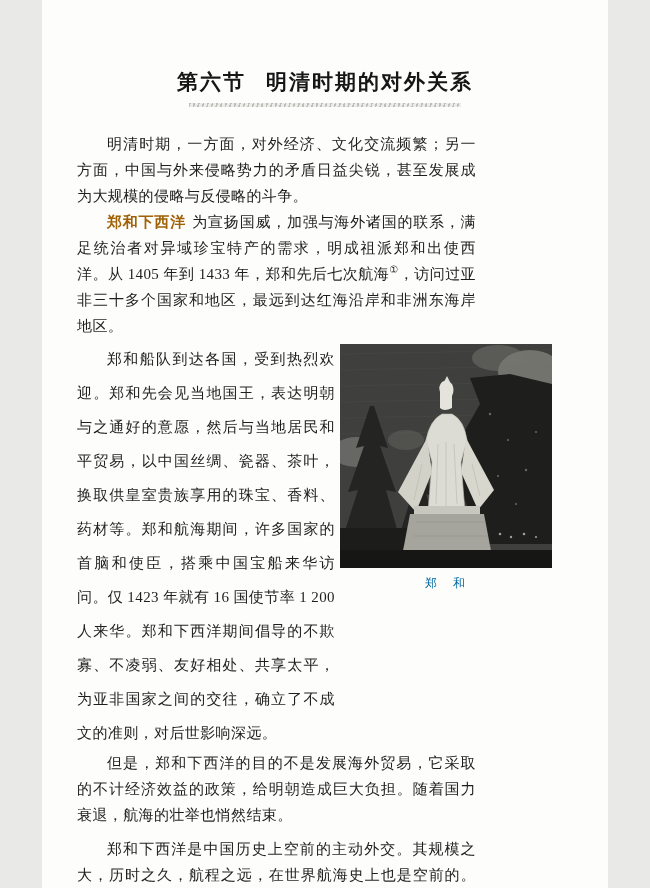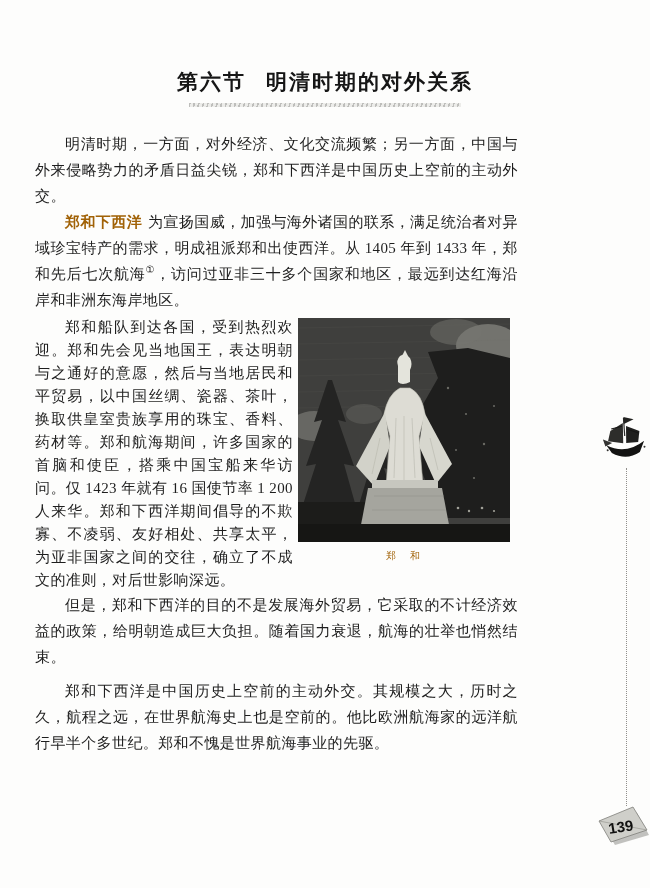--- a/index.html
+++ b/index.html
@@ -1,17 +1,17 @@
 <!DOCTYPE html>
 <html><head>
 <meta charset="utf-8">
 <style>
   html,body{margin:0;padding:0;background:#e9e9e7;}
   .page{
-    position:relative;width:650px;height:888px;margin:0 auto;
+    position:relative;width:566px;height:888px;margin:0 auto;
     background:#fdfdfc;overflow:hidden;
     font-family:"Liberation Serif","DejaVu Serif",serif;
     color:#1e1e1e;
   }
   .content{padding:0 132px 0 35px;}
   h1.title{
     margin:68px 0 0 0;text-align:center;
     font-family:"Liberation Sans","DejaVu Sans",sans-serif;
     font-size:21px;font-weight:bold;color:#161616;letter-spacing:2px;
   }
@@ -24,25 +24,25 @@
   p{margin:0;font-size:15px;line-height:26px;text-align:justify;letter-spacing:.4px;}
   .indent{text-indent:2em;}
   .lead{
     font-family:"Liberation Sans","DejaVu Sans",sans-serif;
     font-weight:bold;color:#a16207;
   }
   .lead-gap{display:inline-block;width:6px;}
   sup.ref{font-size:10px;line-height:0;vertical-align:super;}
   .p-intro{margin-top:24px;}
   .wrap-row{display:flex;align-items:flex-start;margin-top:3px;}
-  .wrap-row .col-text{width:258px;flex:0 0 258px;line-height:23px;}
+  .wrap-row .col-text{width:258px;flex:0 0 258px;line-height:34px;}
   figure.photo-fig{margin:2px 0 0 5px;padding:0;width:212px;}
   figure.photo-fig svg{display:block;}
   figcaption{
-    text-align:center;font-size:10px;margin-top:7px;letter-spacing:2px;color:#a16207;
+    text-align:center;font-size:12px;margin-top:7px;letter-spacing:2px;color:#0369a1;
   }
   .p-sig{margin-top:8px;}
   .p-kai{
     margin-top:17px;
     font-style:italic;color:#262626;line-height:26.5px;
   }
   .margin-ship{position:absolute;left:603px;top:414px;}
   .margin-line{
     position:absolute;left:626px;top:468px;height:338px;width:0;
     border-left:1px dotted #918f8c;
@@ -54,21 +54,21 @@
 
 <div class="page">
 
   <h1 class="title">
     <span>第六节</span><span class="gap"></span><span>明清时期的对外关系</span>
   </h1>
   <div class="title-underline"></div>
 
   <div class="content">
 
-    <p class="indent p-intro">明清时期，一方面，对外经济、文化交流频繁；另一方面，中国与外来侵略势力的矛盾日益尖锐，郑和下西洋是中国历史上空前的主动外交。</p>
+    <p class="indent p-intro">明清时期，一方面，对外经济、文化交流频繁；另一方面，中国与外来侵略势力的矛盾日益尖锐，甚至发展成为大规模的侵略与反侵略的斗争。</p>
 
     <p class="indent"><span class="lead">郑和下西洋</span><span class="lead-gap"></span><span>为宣扬国威，加强与海外诸国的联系，满足统治者对异域珍宝特产的需求，明成祖派郑和出使西洋。从 1405 年到 1433 年，郑和先后七次航海</span><sup class="ref">①</sup><span>，访问过亚非三十多个国家和地区，最远到达红海沿岸和非洲东海岸地区。</span></p>
 
     <div class="wrap-row">
       <p class="indent col-text">郑和船队到达各国，受到热烈欢迎。郑和先会见当地国王，表达明朝与之通好的意愿，然后与当地居民和平贸易，以中国丝绸、瓷器、茶叶，换取供皇室贵族享用的珠宝、香料、药材等。郑和航海期间，许多国家的首脑和使臣，搭乘中国宝船来华访问。仅 1423 年就有 16 国使节率 1 200 人来华。郑和下西洋期间倡导的不欺寡、不凌弱、友好相处、共享太平，为亚非国家之间的交往，确立了不成文的准则，对后世影响深远。</p>
 
       <figure class="photo-fig">
         <svg width="212" height="224" viewBox="0 0 212 224">
           <rect x="0" y="0" width="212" height="224" fill="#3f3f3d"></rect>
           <ellipse cx="190" cy="28" rx="32" ry="22" fill="#8f8f88" opacity="0.65"></ellipse>

